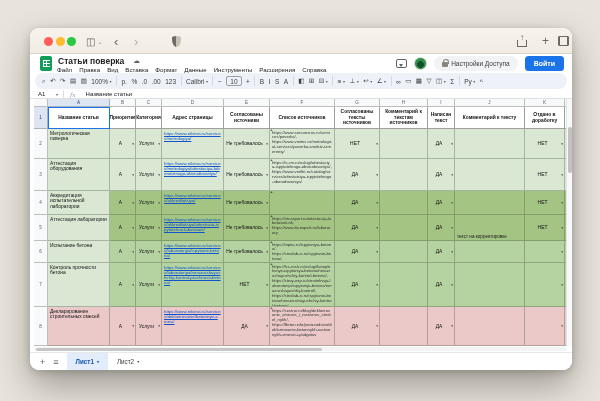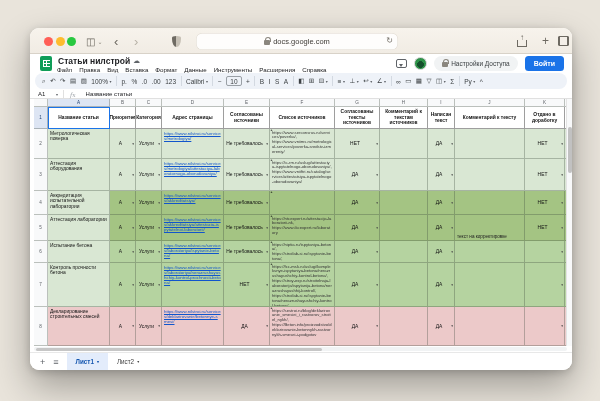--- a/index.html
+++ b/index.html
@@ -94,40 +94,35 @@
     <div class="tl" id="tl-max"></div>
     <div class="chrome-ic" id="ic-sidebar">
         <span>◫</span>
         <span class="cv">⌄</span>
       </div>
     <div class="chrome-ic" id="ic-back">‹</div>
     <div class="chrome-ic" id="ic-fwd">›</div>
     <div class="chrome-ic" id="ic-shield">
         <span class="shield"></span>
       </div>
-    <div id="urlbar">
-      <span class="mini-lock"></span>
-      <span>docs.google.com</span>
-      <span id="reload">↻</span>
-    </div>
     <div class="chrome-ic" id="ic-share">
         <span class="share-ic">
           <span class="bx"></span>
           <span class="ar">↑</span>
         </span>
       </div>
     <div class="chrome-ic" id="ic-plus">+</div>
     <div class="chrome-ic" id="ic-tabs">
         <span class="tabs-ic"></span>
       </div>
   </div>
 
   <div id="gshead">
     <div id="gs-logo"></div>
-    <div id="doc-title">Статьи нилстрой</div>
+    <div id="doc-title">Статьи поверка</div>
     <div id="cloud-ic">☁</div>
     <div id="menubar">
         <div class="menu-item">Файл</div>
         <div class="menu-item">Правка</div>
         <div class="menu-item">Вид</div>
         <div class="menu-item">Вставка</div>
         <div class="menu-item">Формат</div>
         <div class="menu-item">Данные</div>
         <div class="menu-item">Инструменты</div>
         <div class="menu-item">Расширения</div>

